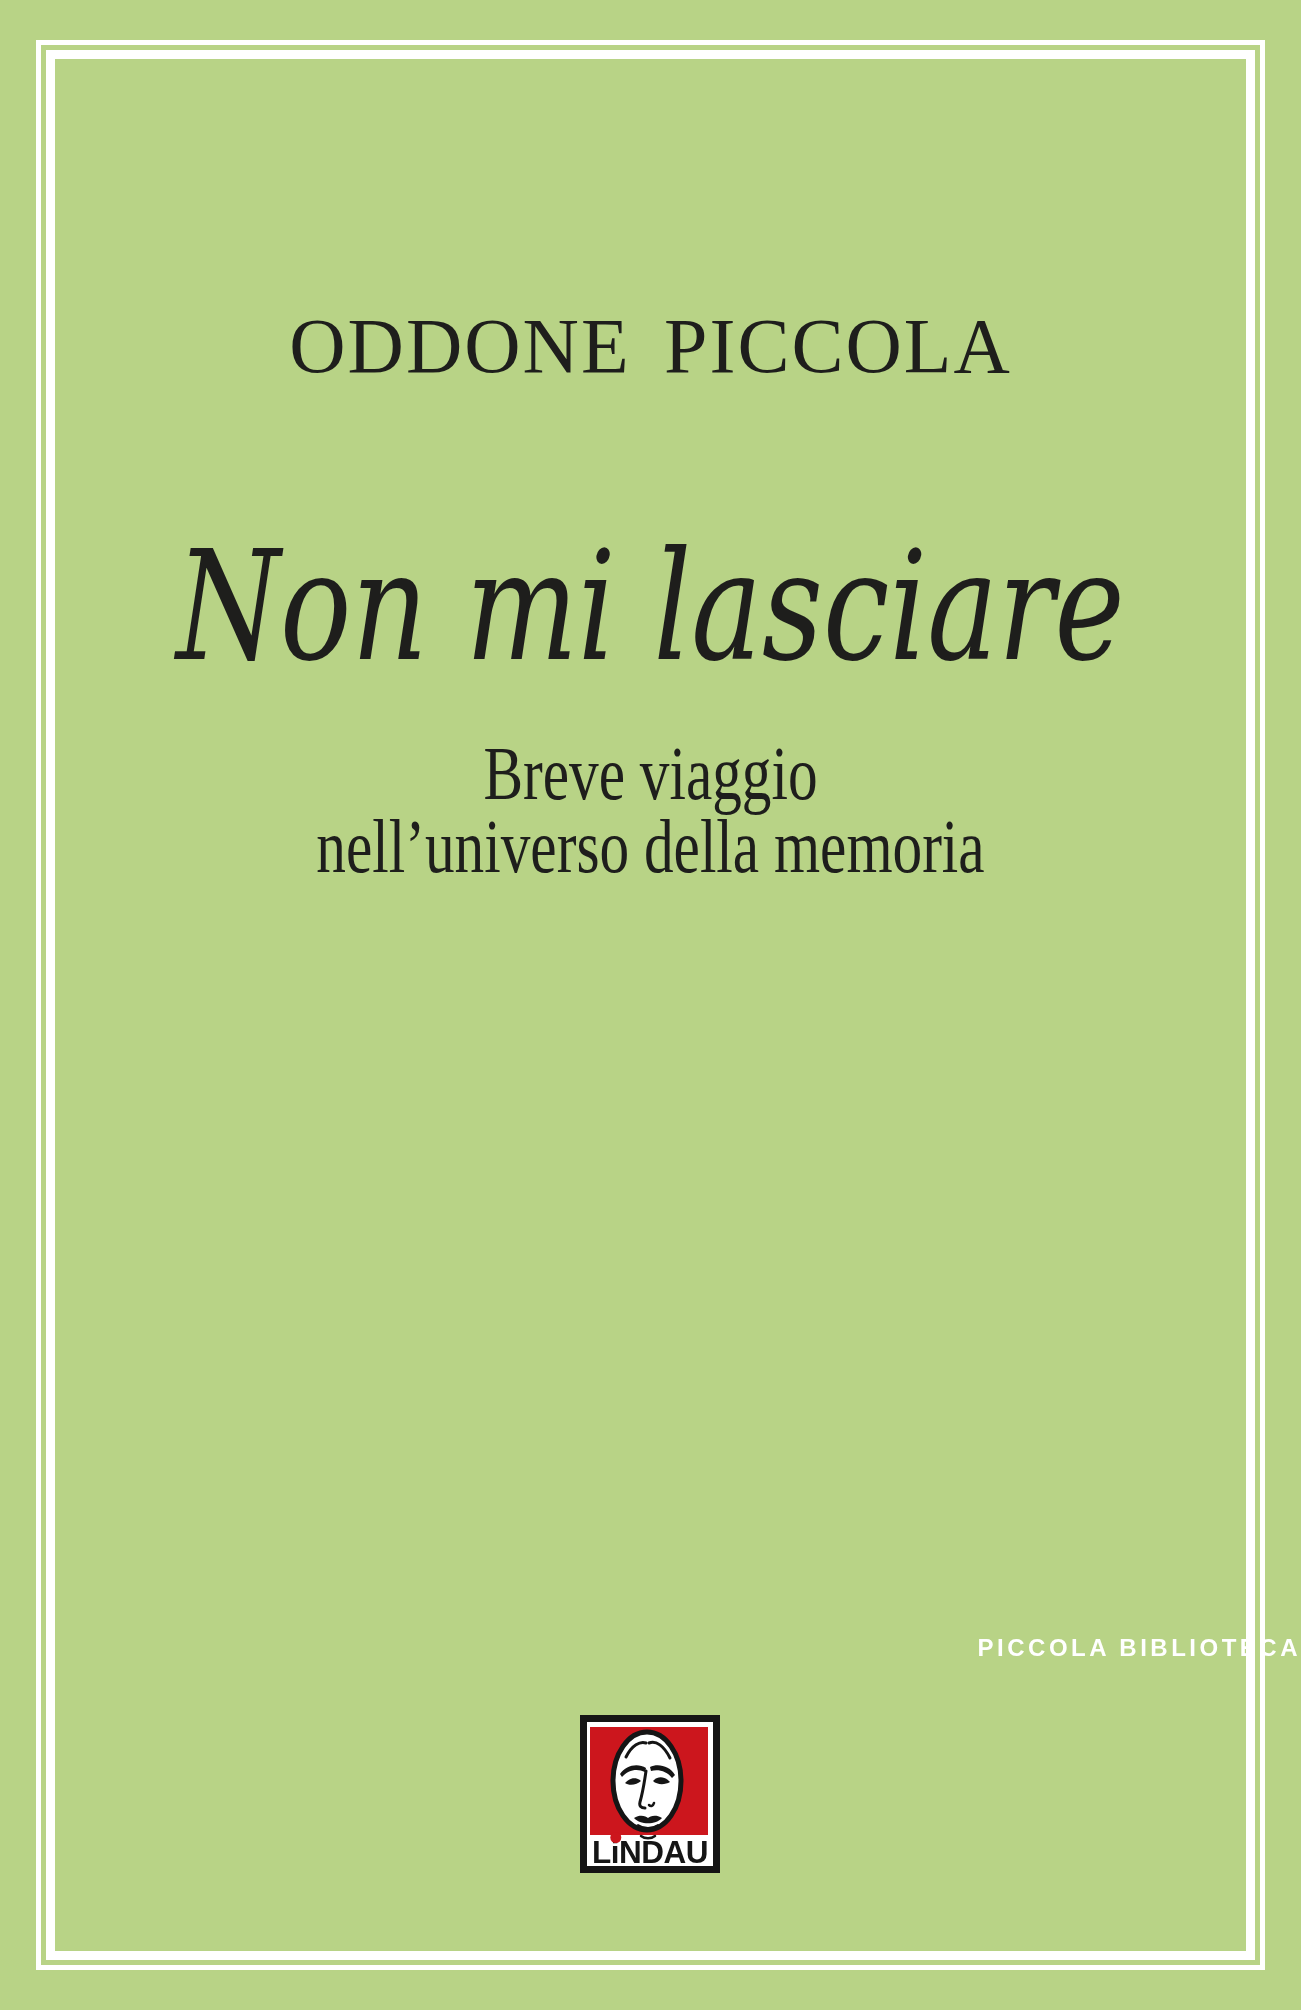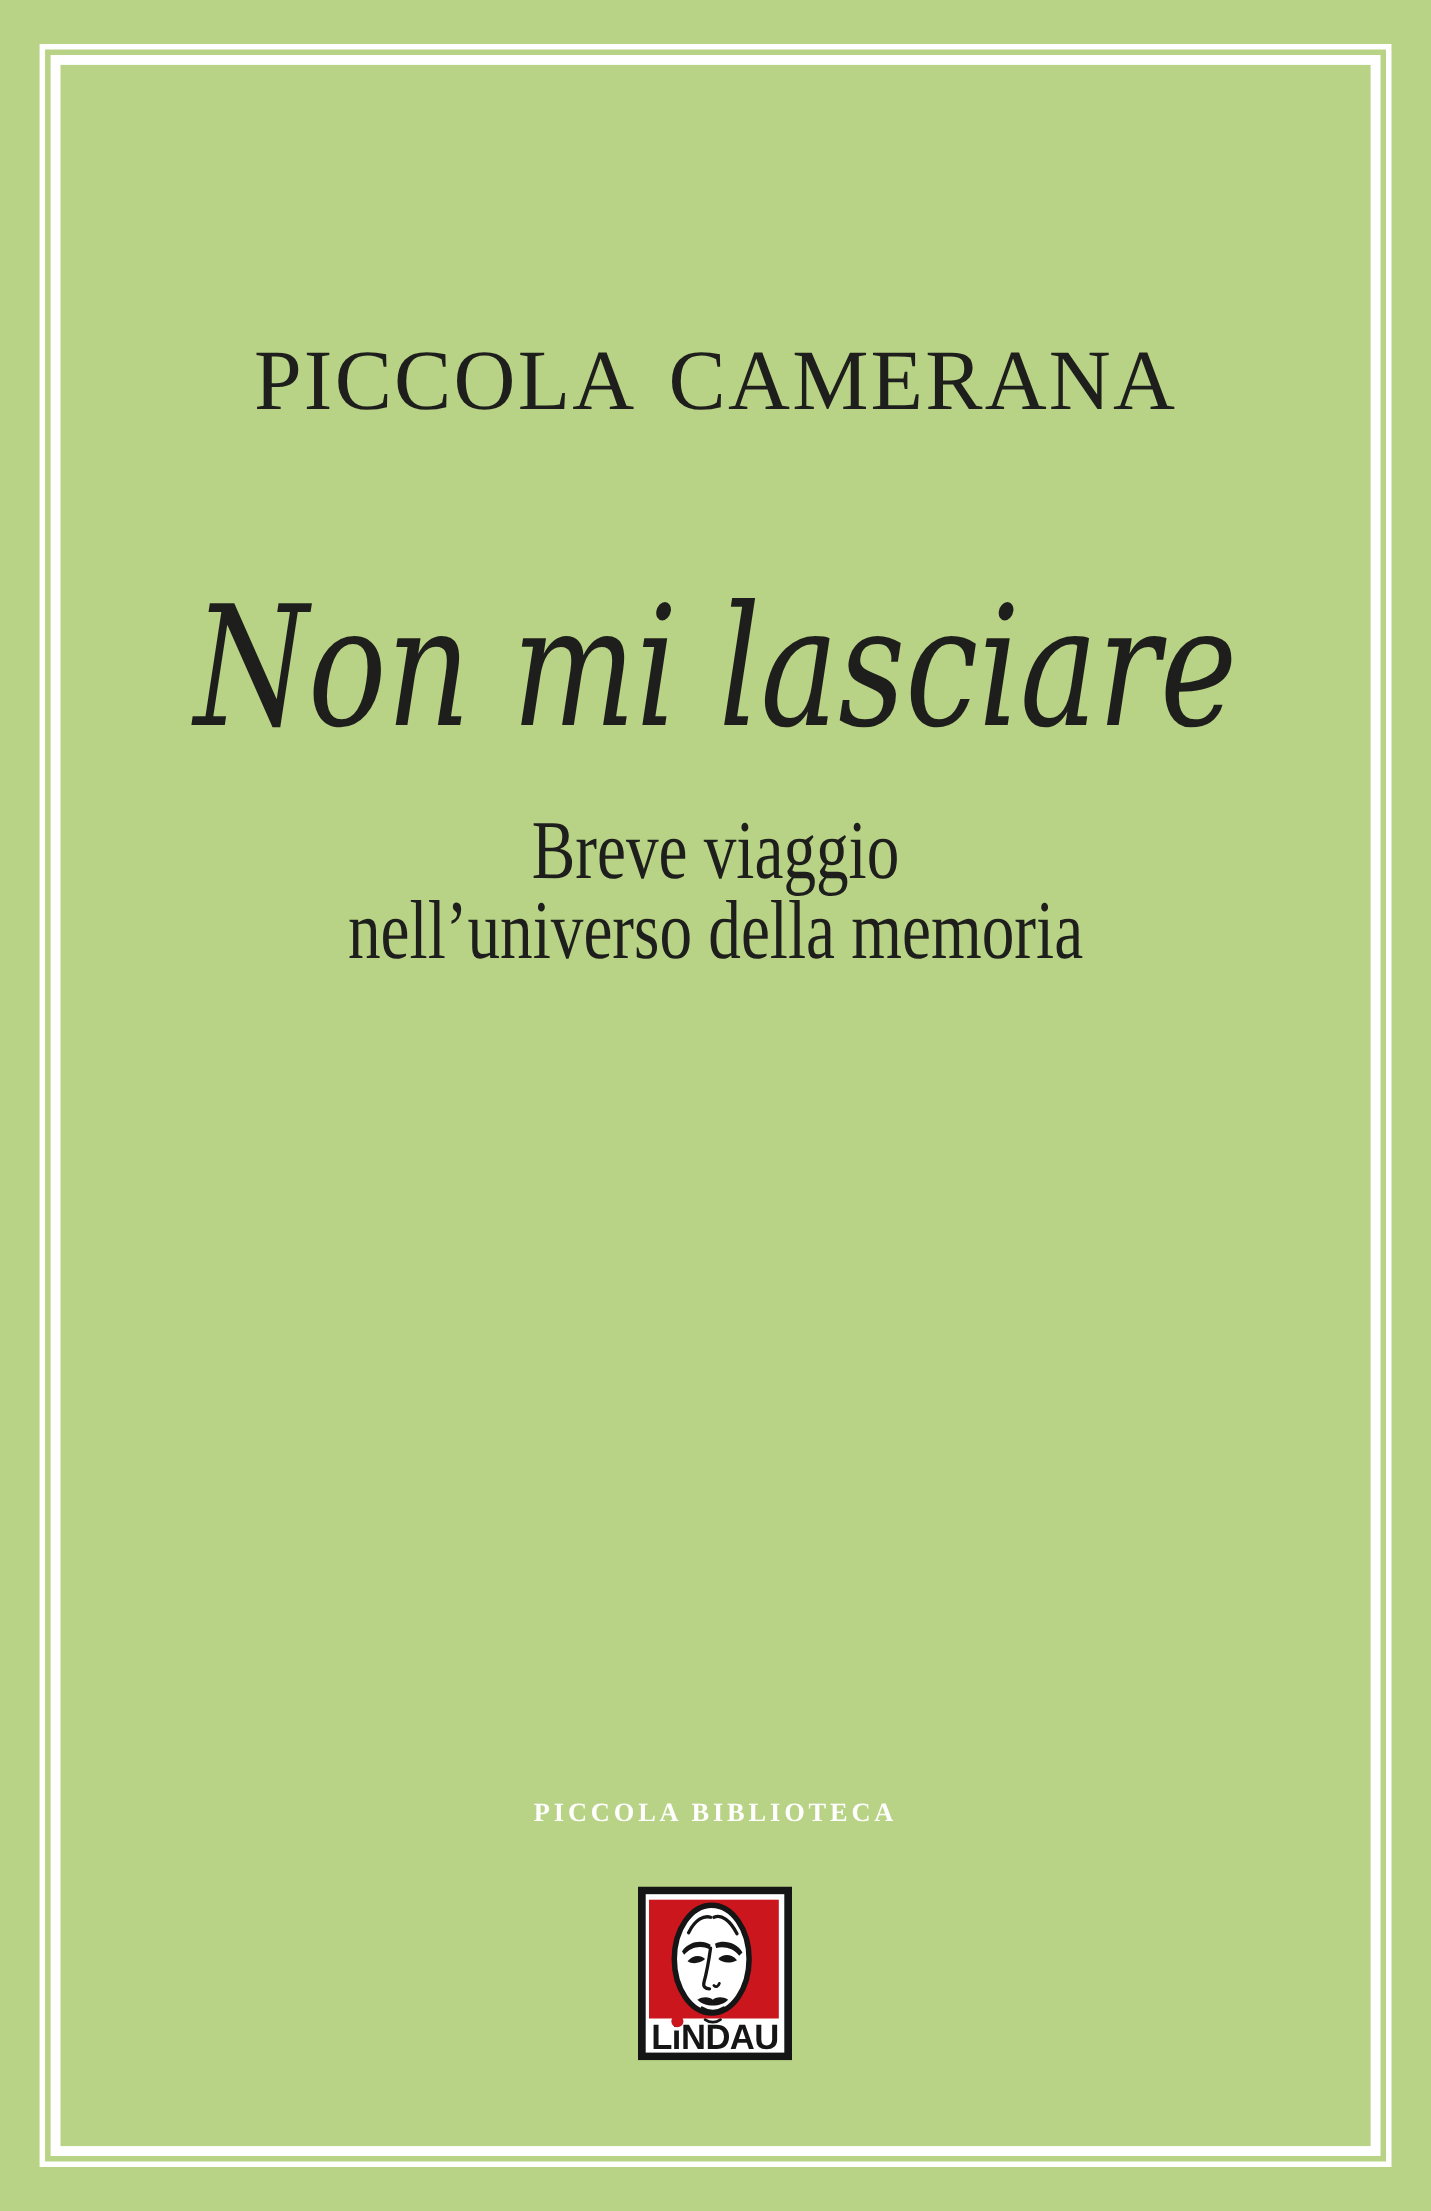--- a/index.html
+++ b/index.html
@@ -66,22 +66,22 @@
     font-size:76px;
     line-height:73px;
     color:var(--ink);
     transform:scaleX(0.78);
     transform-origin:50% 50%;
     white-space:nowrap;
   }
   .series{
     position:absolute;
     top:1636px;left:0;right:0;
-    text-align:center;
-    font-family:Liberation Serif, serif;
+    text-align:right;
+    font-family:Liberation Sans, sans-serif;
     font-weight:bold;
     font-size:24px;
     line-height:1;
     letter-spacing:3.5px;
     color:var(--series);
     white-space:nowrap;
   }
   .logo{
     position:absolute;
     left:580px;top:1715px;
@@ -90,21 +90,21 @@
   .logo svg{display:block;width:140px;height:158px;}
 </style>
 </head>
 <body>
 
 <div class="cover">
 
   <div class="frame-thin"></div>
   <div class="frame-thick"></div>
 
-  <div class="author">PICCOLA CAMERANA</div>
+  <div class="author">ODDONE PICCOLA</div>
 
   <div class="title">Non mi lasciare</div>
 
   <div class="subtitle">
     <div>Breve viaggio</div>
     <div>nell’universo della memoria</div>
   </div>
 
   <div class="series">PICCOLA BIBLIOTECA</div>
 

